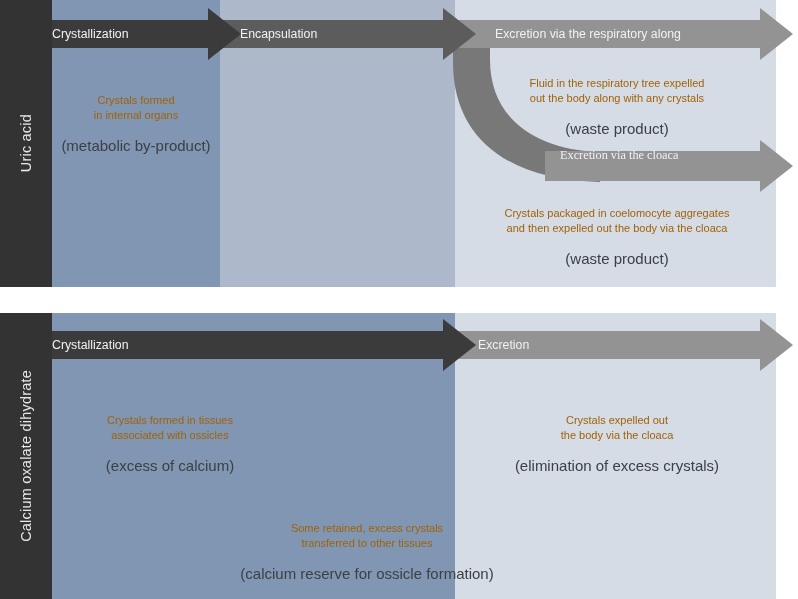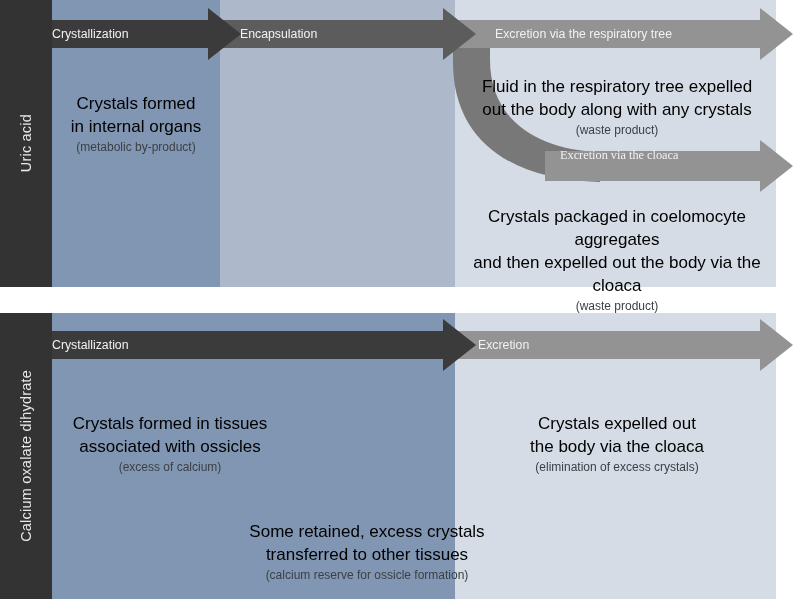--- a/index.html
+++ b/index.html
@@ -55,27 +55,28 @@
     height: 100%;
   }
 
   .stage-text {
     position: absolute;
     text-align: center;
     color: #1d1f22;
     line-height: 1.35;
   }
   .stage-text .main {
-    font-size: 17px;
+    font-size: 11px;
     display: block;
-    color: #000000;
+    color: #a16207;
   }
   .stage-text .sub {
-    font-size: 12px;
+    font-size: 15px;
     display: block;
+    margin-top: 13px;
     color: #3c4045;
   }
 
   .arrow-label {
     position: absolute;
     color: #f2f2f2;
     font-size: 12.3px;
     white-space: nowrap;
     pointer-events: none;
   }
@@ -116,21 +117,21 @@
 
       <path d="M 545 151 L 760 151 L 760 140 L 793 166 L 760 192 L 760 181 L 545 181 Z" fill="#939393"></path>
 
       <path d="M 190 20 L 443 20 L 443 8 L 476 34 L 443 60 L 443 48 L 190 48 Z" fill="#5c5c5c"></path>
 
       <path d="M 52 20 L 208 20 L 208 8 L 241 34 L 208 60 L 208 48 L 52 48 Z" fill="#3b3b3b"></path>
     </svg>
 
     <div class="arrow-label" style="left:52px;top:27px;width:160px;">Crystallization</div>
     <div class="arrow-label" style="left:240px;top:27px;width:200px;">Encapsulation</div>
-    <div class="arrow-label" style="left:495px;top:27px;width:290px;">Excretion via the respiratory tree</div>
+    <div class="arrow-label" style="left:495px;top:27px;width:290px;">Excretion via the respiratory along</div>
     <div class="arrow-label" style="left:560px;top:148px;width:225px;font-family:Liberation Serif, serif;">Excretion via the cloaca</div>
 
     <div class="stage-text" style="left:54px;top:93px;width:164px;">
       <span class="main">Crystals formed<br>in internal organs</span>
       <span class="sub">(metabolic by-product)</span>
     </div>
 
 
     <div class="stage-text" style="left:458px;top:76px;width:318px;">
       <span class="main">Fluid in the respiratory tree expelled<br>out the body along with any crystals</span>

